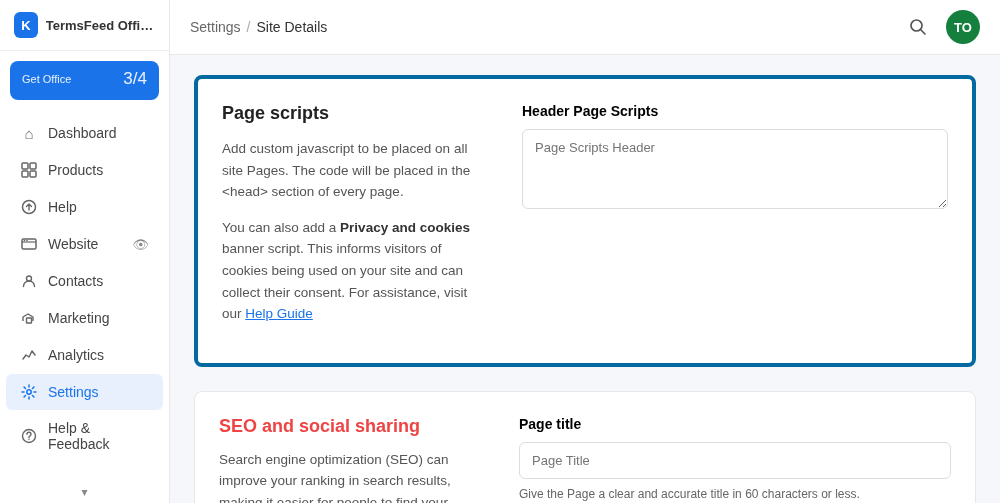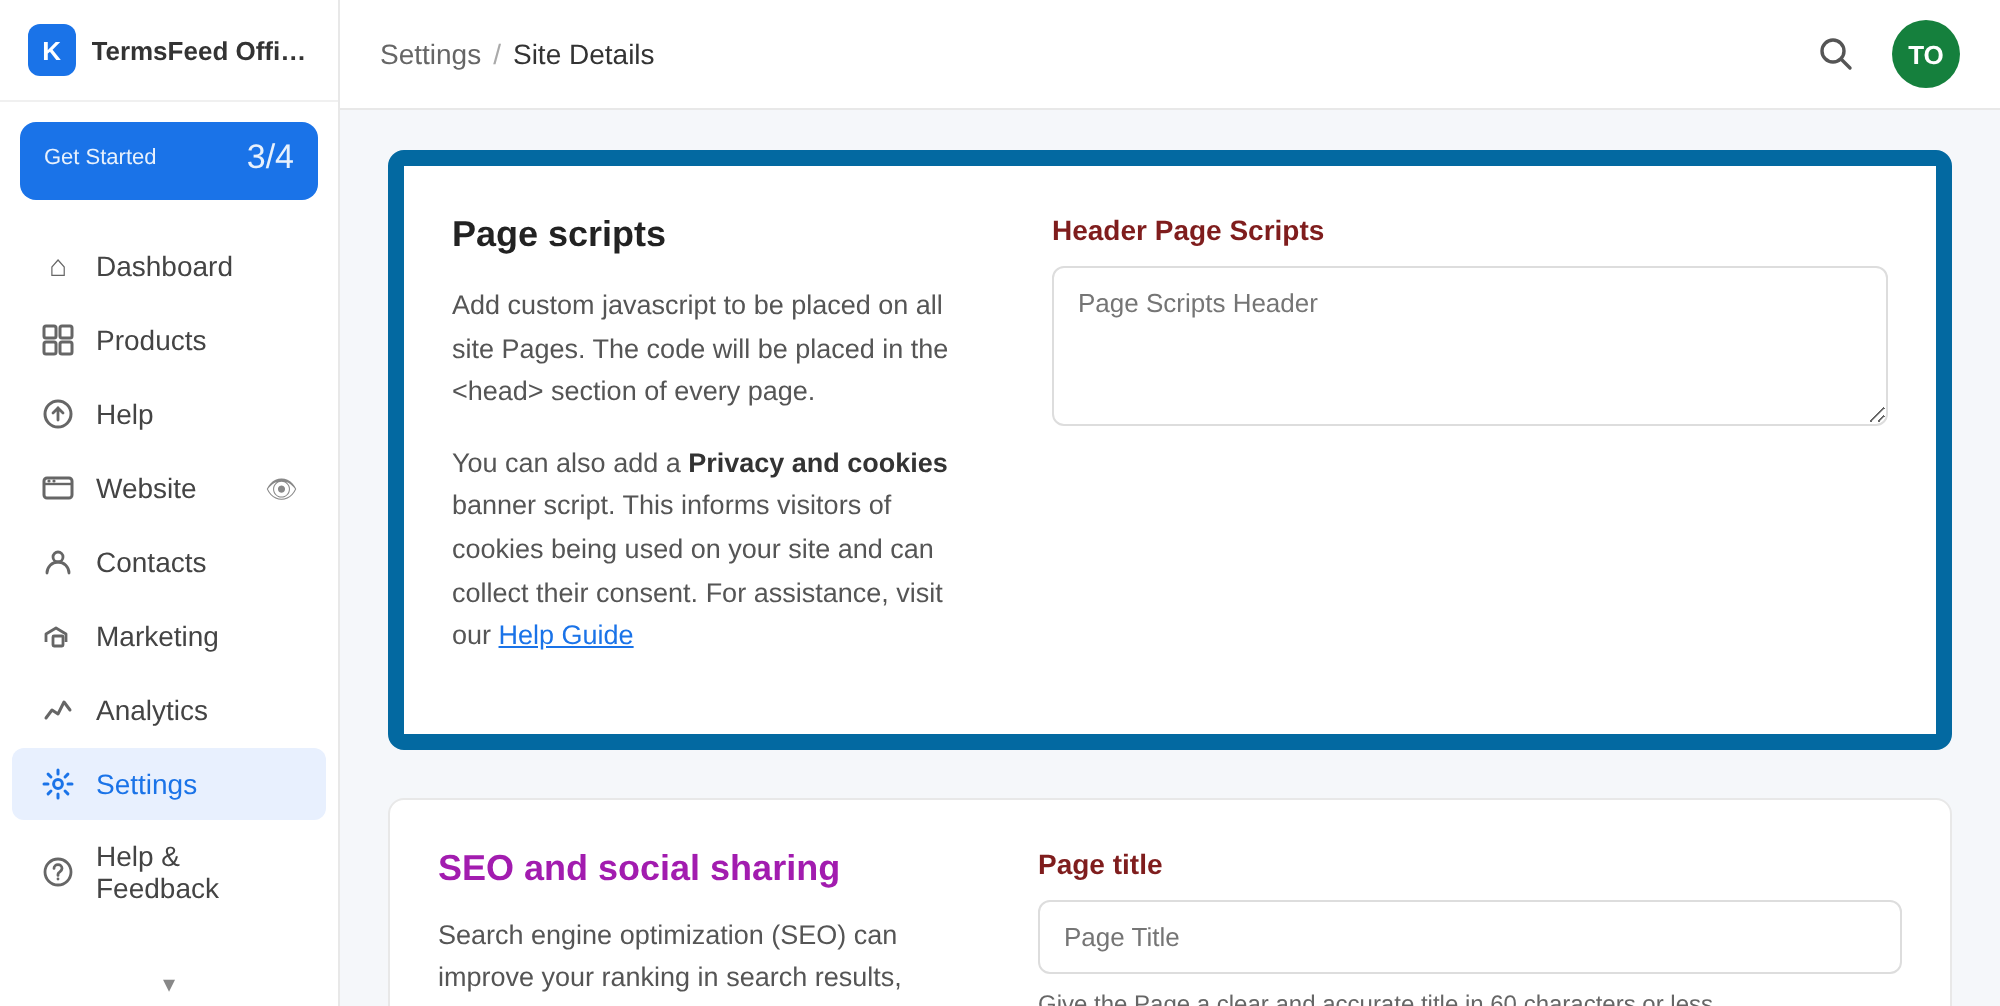--- a/index.html
+++ b/index.html
@@ -161,21 +161,21 @@
     .content-area {
       flex: 1;
       overflow-y: auto;
       padding: 20px 24px;
       background: #f5f7fa;
     }
 
     
     .card-highlighted {
       background: #fff;
-      border: 8px solid #0369a1;
+      border: 4px solid #0369a1;
       border-radius: 8px;
       padding: 24px;
       margin-bottom: 24px;
       display: flex;
       gap: 40px;
     }
 
     .card-left {
       flex: 0 0 260px;
       max-width: 260px;
@@ -198,21 +198,21 @@
       text-decoration: underline;
       cursor: pointer;
     }
 
     .card-right {
       flex: 1;
     }
     .field-label {
       font-size: 14px;
       font-weight: 600;
-      color: #7f1d1d;
+      color: #000000;
       margin-bottom: 10px;
     }
     .textarea-field {
       width: 100%;
       border: 1px solid #ddd;
       border-radius: 6px;
       padding: 10px 12px;
       font-size: 13px;
       color: #ef4444;
       resize: vertical;
@@ -243,38 +243,38 @@
       padding: 10px 12px;
       font-size: 13px;
       color: #888;
       outline: none;
       font-family: inherit;
     }
 
     .section-title-seo {
       font-size: 18px;
       font-weight: 700;
-      color: #a21caf;
+      color: #ef4444;
       margin-bottom: 12px;
     }
   </style>
 </head>
 <body>
 
 <aside class="sidebar">
   <div class="sidebar-logo">
     <div class="logo-icon">
       <span>K</span>
     </div>
     <span class="sidebar-logo-text">TermsFeed Office...</span>
   </div>
 
   <div class="sidebar-banner">
     <div class="banner-top">
-      <span class="banner-get-started">Get Started</span>
+      <span class="banner-get-started">Get Office</span>
       <span class="banner-fraction">3/4</span>
     </div>
   </div>
 
   <nav class="sidebar-nav">
     <div class="nav-item">
       <span class="nav-icon">⌂</span>
       <span>Dashboard</span>
     </div>
     <div class="nav-item">

